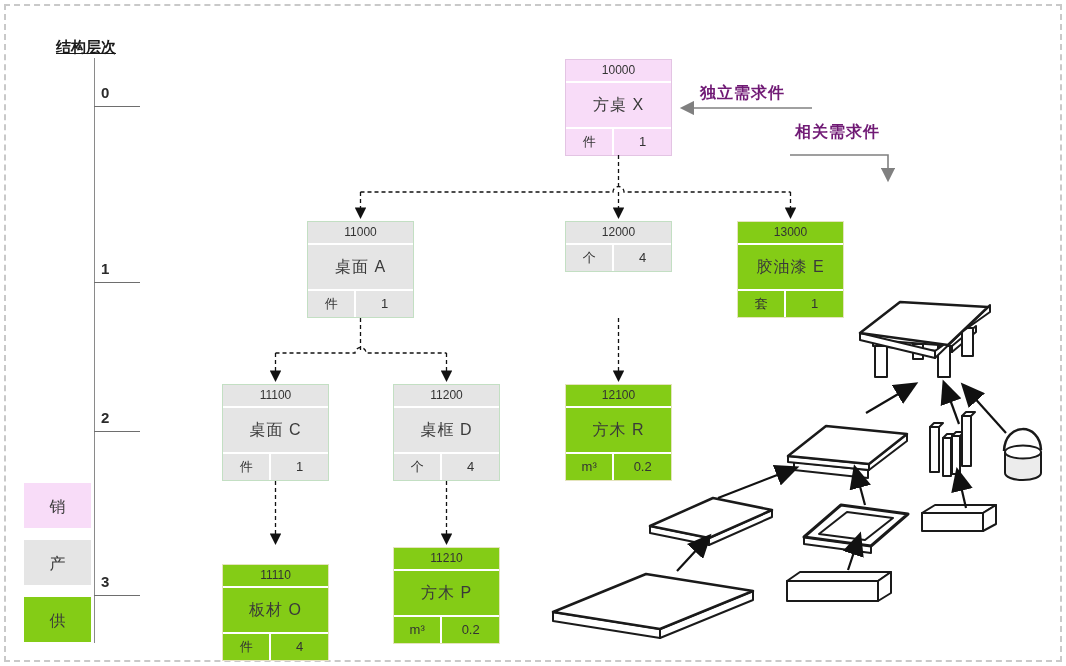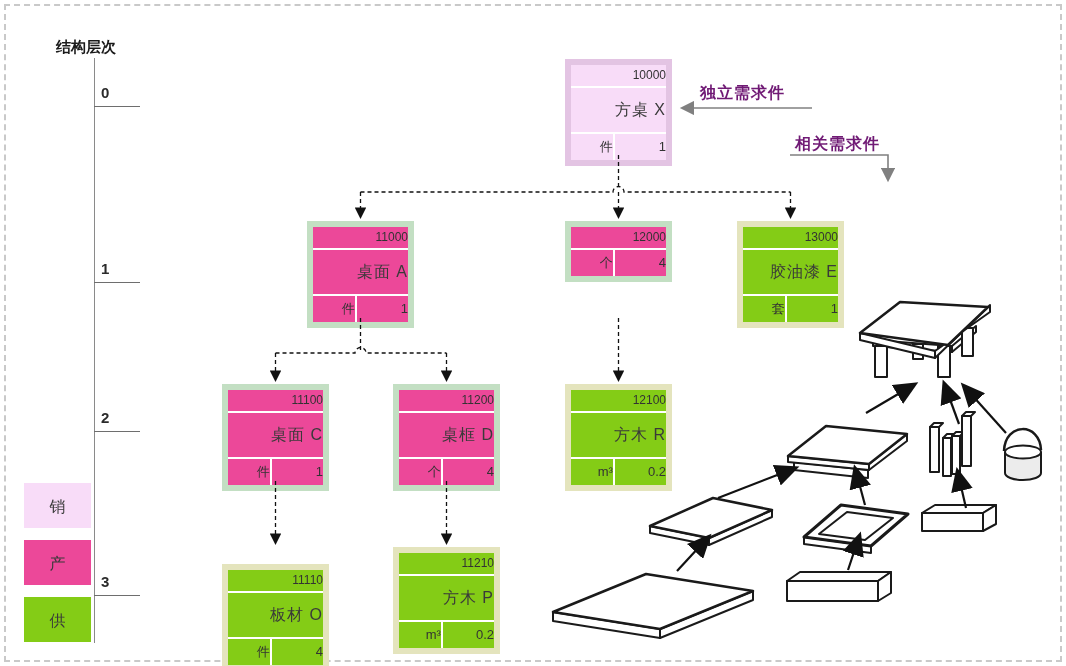--- a/index.html
+++ b/index.html
@@ -3,34 +3,34 @@
 <meta charset="utf-8">
 <style>
   html,body{margin:0;padding:0;background:#fff;}
   #canvas{
     position:relative;width:1066px;height:666px;background:#fff;overflow:hidden;
     font-family:"Liberation Sans","DejaVu Sans",sans-serif;color:#2b2b2b;
   }
   .slide-border{position:absolute;left:4px;top:4px;right:4px;bottom:4px;
     border:2px dashed #c9c9c9;pointer-events:none;}
   
-  .bom-box{position:absolute;width:107px;border:6px solid #d946ef;box-sizing:border-box;
-    text-align:right;}
+  .bom-box{position:absolute;width:107px;border:1px solid #d946ef;box-sizing:border-box;
+    text-align:center;}
   .bom-box .code{height:21px;line-height:21px;font-size:12px;color:#333;
     border-bottom:2px solid #fff;}
   .bom-box .pname{height:44px;line-height:44px;font-size:16px;color:#3a3a3a;
     border-bottom:2px solid #fff;letter-spacing:1px;}
   .bom-box .units{display:flex;height:26px;line-height:26px;font-size:13px;color:#333;}
   .bom-box .unit{width:45%;border-right:2px solid #fff;}
   .bom-box .qty{width:55%;}
   .pink{background:#f8dcf8;border-color:#e3c4e3;}
-  .green{background:#ec4899;border-color:#c3dfc3;}
+  .green{background:#e5e5e5;border-color:#c3dfc3;}
   .yellow{background:#84cc16;border-color:#e4e4bd;}
   
-  .page-title{position:absolute;left:56px;top:38px;font-size:15px;font-weight:bold;color:#1a1a1a;}
+  .page-title{position:absolute;left:56px;top:38px;font-size:15px;font-weight:bold;color:#1a1a1a;text-decoration:underline;}
   .axis-line{position:absolute;left:94px;top:58px;width:1px;height:585px;background:#8a8a8a;}
   .tick{position:absolute;left:94px;width:46px;height:1px;background:#6e6e6e;}
   .lvl-num{position:absolute;left:101px;width:20px;font-size:15px;font-weight:bold;color:#2b2b2b;}
   
   .legend-box{position:absolute;left:24px;width:67px;height:45px;line-height:45px;
     text-align:center;font-size:16px;color:#3a3a3a;border:1px solid transparent;box-sizing:border-box;}
   
   .anno{position:absolute;font-size:16px;font-weight:bold;color:#701a75;letter-spacing:1px;}
   svg.overlay{position:absolute;left:0;top:0;pointer-events:none;}
 </style>
@@ -130,21 +130,21 @@
   <div class="bom-box yellow" style="left:393px;top:547px;">
     <div class="code">11210</div>
     <div class="pname">方木  P</div>
     <div class="units">
         <div class="unit">m³</div>
         <div class="qty">0.2</div>
       </div>
   </div>
 
   <div class="anno" style="left:700px;top:83px;">独立需求件</div>
-  <div class="anno" style="left:795px;top:134px;">相关需求件</div>
+  <div class="anno" style="left:795px;top:122px;">相关需求件</div>
 
   <svg class="overlay" width="1066" height="666" viewBox="0 0 1066 666">
     <defs>
       <marker id="ahB" markerWidth="10" markerHeight="9" refX="2" refY="4.5" orient="auto">
         <path d="M0,0 L9,4.5 L0,9 z" fill="#111"></path>
       </marker>
       <marker id="ahG" markerWidth="10" markerHeight="9" refX="2" refY="4.5" orient="auto">
         <path d="M0,0 L9,4.5 L0,9 z" fill="#808080"></path>
       </marker>
       <marker id="ahS" markerWidth="12" markerHeight="10" refX="4" refY="5" orient="auto">

